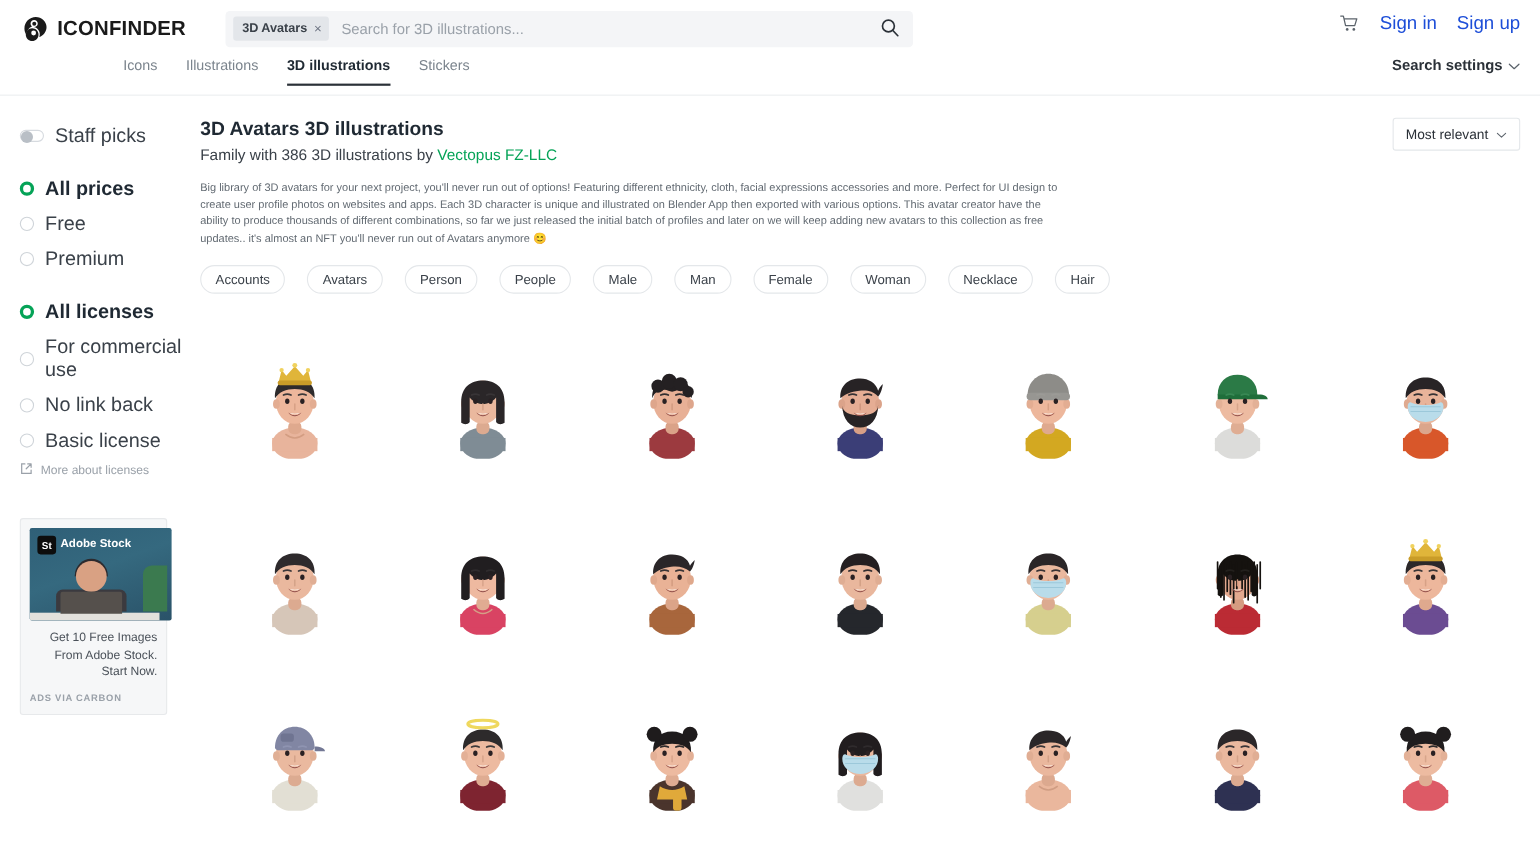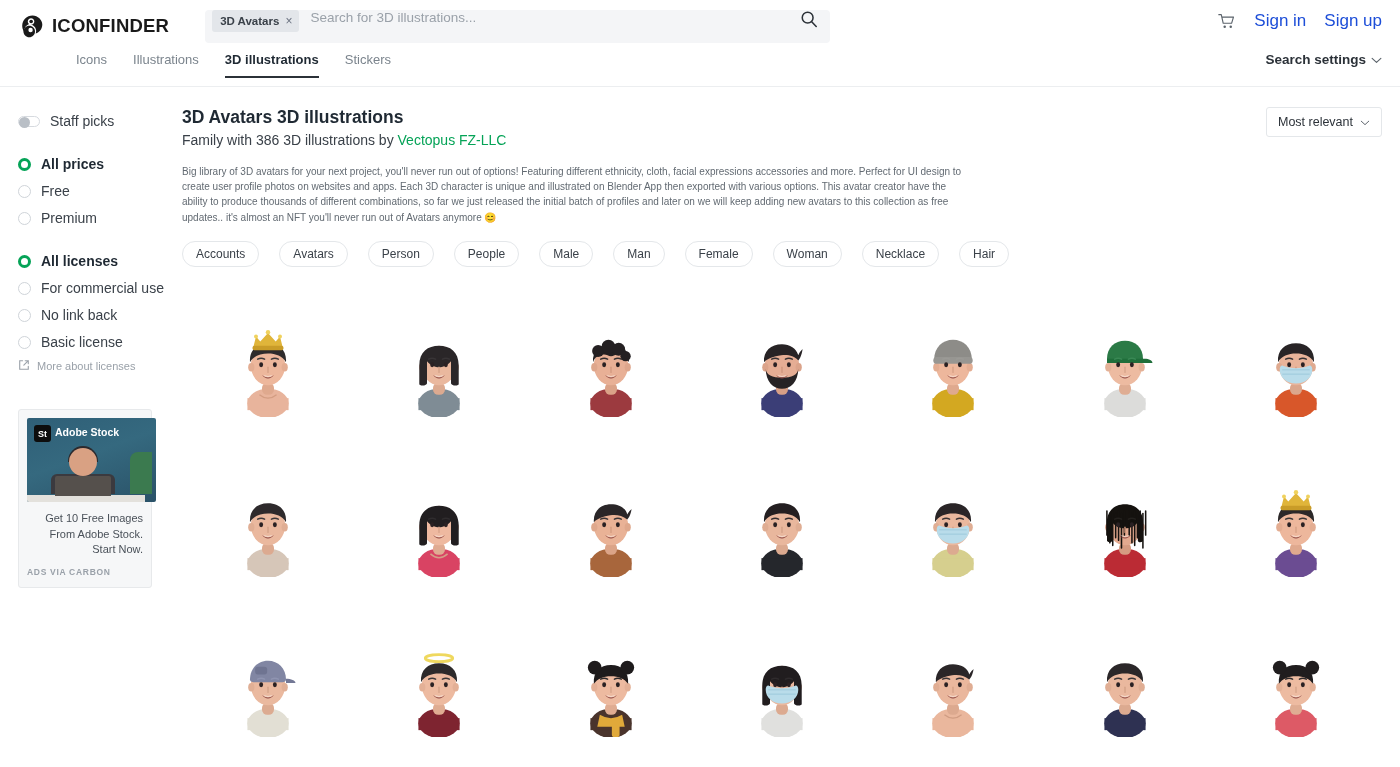--- a/index.html
+++ b/index.html
@@ -22,21 +22,21 @@
   .logo { display: flex; align-items: center; gap: 7px; cursor: pointer; }
   .logo-mark { width: 25px; height: 25px; }
   .logo-text {
     font-size: 18.5px; font-weight: 700; letter-spacing: 0.2px; color: #1a1a1a;
   }
   .search-wrap {
     margin-left: 36px;
     width: 625px; height: 33px;
     background: #f4f5f7;
     border-radius: 4px;
-    display: flex; align-items: flex-start;
+    display: flex; align-items: center;
     padding: 0 10px 0 7px;
   }
   .chip {
     display: inline-flex; align-items: center; gap: 6px;
     background: #e3e6ea; color: #3a4149;
     font-size: 11.5px; font-weight: 700;
     padding: 4px 7px 4px 8px; border-radius: 3px;
     cursor: pointer; white-space: nowrap;
   }
   .chip-x { font-size: 12px; font-weight: 400; color: #6b7280; cursor: pointer; }
@@ -52,21 +52,21 @@
     position: absolute; right: 18px; top: 11px;
     display: flex; align-items: center; gap: 18px;
   }
   .cart-icon { cursor: pointer; display: flex; }
   .hdr-link {
     font-size: 17px; color: #1d4ed8; cursor: pointer; font-weight: 400;
   }
 
   
   .nav {
-    height: 34px; padding-left: 76px;
+    height: 34px; padding-left: 112px;
     display: flex; align-items: flex-start; gap: 26px;
     position: relative;
   }
   .nav-tab {
     font-size: 13px; color: #7b848d; cursor: pointer;
     padding-bottom: 9px; white-space: nowrap;
   }
   .nav-tab.active {
     color: #1f2933; font-weight: 700;
     border-bottom: 2px solid #2b3138;
@@ -97,21 +97,21 @@
     width: 11px; height: 11px; border-radius: 50%;
     background: #b9bfc6;
   }
   .radio {
     width: 13px; height: 13px; border-radius: 50%;
     border: 1.5px solid #cfd4d9; background: #fff; flex-shrink: 0;
   }
   .radio.on {
     border: 3.5px solid #05a357; background: #fff;
   }
-  .filter-label { font-size: 14px; color: #3a4149; }
+  .filter-label { font-size: 18px; color: #3a4149; }
   .filter-label.bold { font-weight: 700; color: #1f2933; }
   .group-gap { height: 16px; }
   .more-licenses {
     display: flex; align-items: center; gap: 7px;
     margin-top: 5px; cursor: pointer;
   }
   .more-licenses span { font-size: 11px; color: #9aa1a9; }
 
   
   .ad-card {

